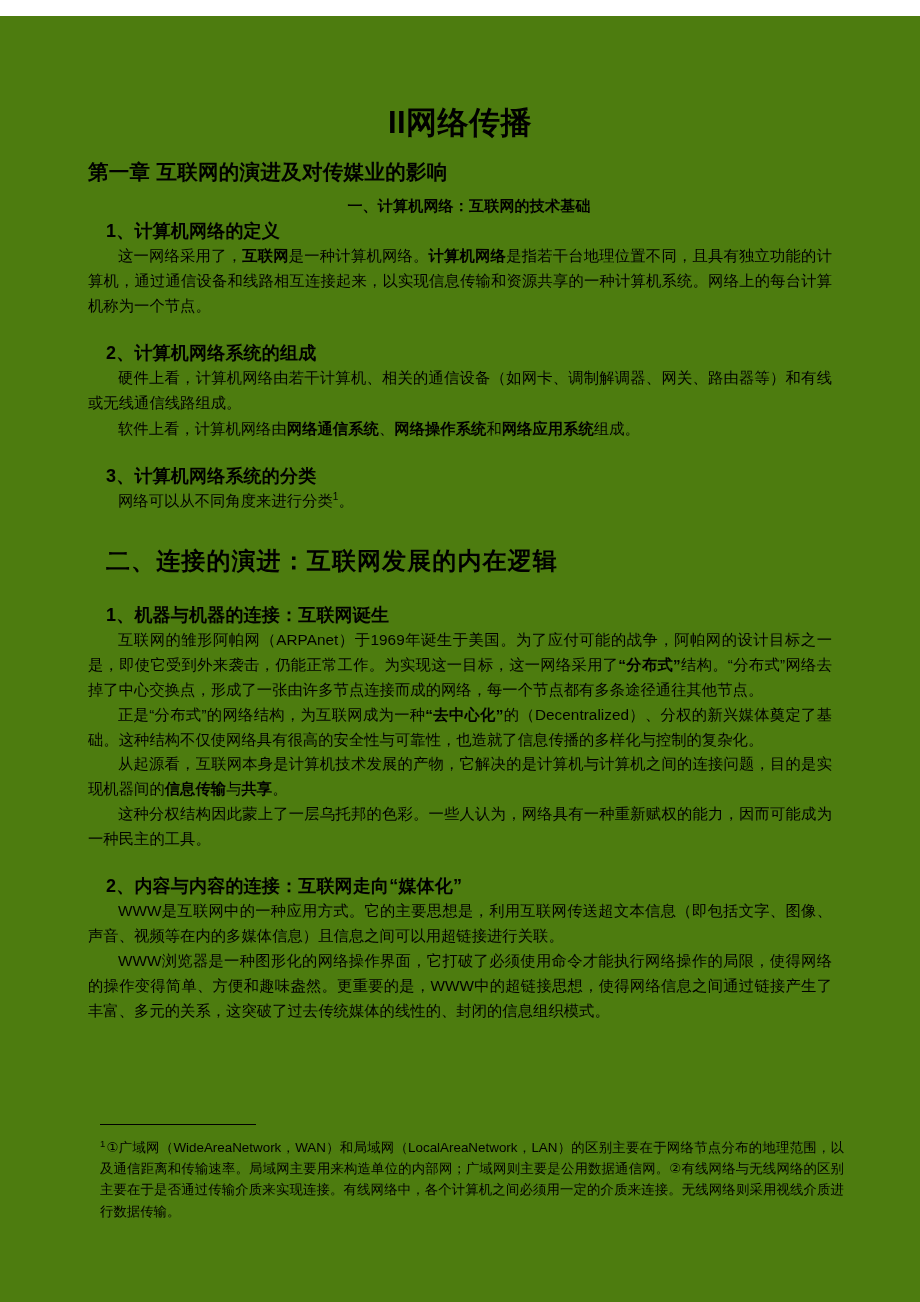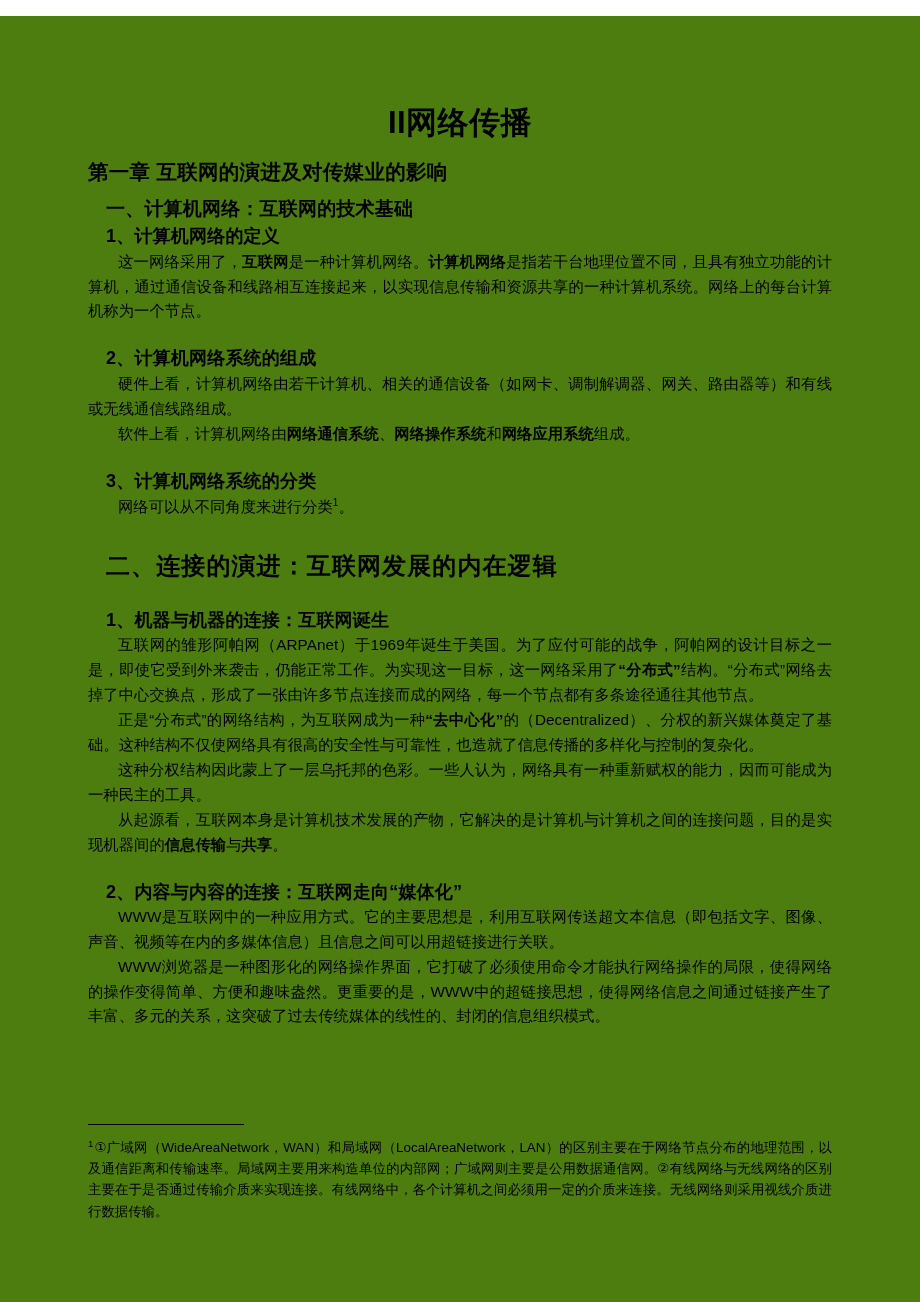--- a/index.html
+++ b/index.html
@@ -40,26 +40,27 @@
     font-size: 20.5px;
     font-weight: bold;
     line-height: 1.25;
     margin: 0;
     padding-top: 18px;
     letter-spacing: 0.3px;
   }
 
   
   h2.sec-1 {
-    font-size: 19px;
+    font-size: 15px;
     font-weight: bold;
     margin: 11px 0 0 0;
     padding-left: 18px;
     line-height: 1.35;
     letter-spacing: 0.2px;
+    text-align: center;
   }
   h2.sec-2 {
     font-size: 24px;
     font-weight: bold;
     margin: 30px 0 0 0;
     padding-left: 18px;
     line-height: 1.4;
     letter-spacing: 1.1px;
   }
   h3.sub {
@@ -93,21 +94,21 @@
 
   sup.fn-ref {
     font-size: 10px;
     vertical-align: super;
     line-height: 0;
   }
 
   
   .footnote-area {
     position: absolute;
-    left: 88px;
+    left: 100px;
     top: 1108px;
     width: 744px;
   }
   .footnote-rule {
     width: 156px;
     height: 0;
     border-top: 1px solid #000000;
     margin: 0 0 12px 0;
   }
   p.footnote {
@@ -147,22 +148,22 @@
     <p class="body tight"><span>软件上看，计算机网络由</span><b>网络通信系统</b><span>、</span><b>网络操作系统</b><span>和</span><b>网络应用系统</b><span>组成。</span></p>
 
     <h3 class="sub spaced">3、计算机网络系统的分类</h3>
     <p class="body"><span>网络可以从不同角度来进行分类</span><sup class="fn-ref">1</sup><span>。</span></p>
 
     <h2 class="sec-2">二、连接的演进：互联网发展的内在逻辑</h2>
 
     <h3 class="sub spaced-lg">1、机器与机器的连接：互联网诞生</h3>
     <p class="body"><span>互联网的雏形阿帕网（ARPAnet）于1969年诞生于美国。为了应付可能的战争，阿帕网的设计目标之一是，即使它受到外来袭击，仍能正常工作。为实现这一目标，这一网络采用了</span><b>“分布式”</b><span>结构。“分布式”网络去掉了中心交换点，形成了一张由许多节点连接而成的网络，每一个节点都有多条途径通往其他节点。</span></p>
     <p class="body"><span>正是“分布式”的网络结构，为互联网成为一种</span><b>“去中心化”</b><span>的（Decentralized）、分权的新兴媒体奠定了基础。这种结构不仅使网络具有很高的安全性与可靠性，也造就了信息传播的多样化与控制的复杂化。</span></p>
+    <p class="body"><span>从起源看，互联网本身是计算机技术发展的产物，它解决的是计算机与计算机之间的连接问题，目的是实现机器间的</span><b>信息传输</b><span>与</span><b>共享</b><span>。</span></p>
     <p class="body">这种分权结构因此蒙上了一层乌托邦的色彩。一些人认为，网络具有一种重新赋权的能力，因而可能成为一种民主的工具。</p>
-    <p class="body"><span>从起源看，互联网本身是计算机技术发展的产物，它解决的是计算机与计算机之间的连接问题，目的是实现机器间的</span><b>信息传输</b><span>与</span><b>共享</b><span>。</span></p>
 
     <h3 class="sub spaced">2、内容与内容的连接：互联网走向“媒体化”</h3>
     <p class="body">WWW是互联网中的一种应用方式。它的主要思想是，利用互联网传送超文本信息（即包括文字、图像、声音、视频等在内的多媒体信息）且信息之间可以用超链接进行关联。</p>
     <p class="body">WWW浏览器是一种图形化的网络操作界面，它打破了必须使用命令才能执行网络操作的局限，使得网络的操作变得简单、方便和趣味盎然。更重要的是，WWW中的超链接思想，使得网络信息之间通过链接产生了丰富、多元的关系，这突破了过去传统媒体的线性的、封闭的信息组织模式。</p>
 
   </div>
 
   <div class="footnote-area">
     <div class="footnote-rule"></div>
     <p class="footnote"><sup class="fn-num">1</sup><span>①广域网（WideAreaNetwork，WAN）和局域网（LocalAreaNetwork，LAN）的区别主要在于网络节点分布的地理范围，以及通信距离和传输速率。局域网主要用来构造单位的内部网；广域网则主要是公用数据通信网。②有线网络与无线网络的区别主要在于是否通过传输介质来实现连接。有线网络中，各个计算机之间必须用一定的介质来连接。无线网络则采用视线介质进行数据传输。</span></p>

